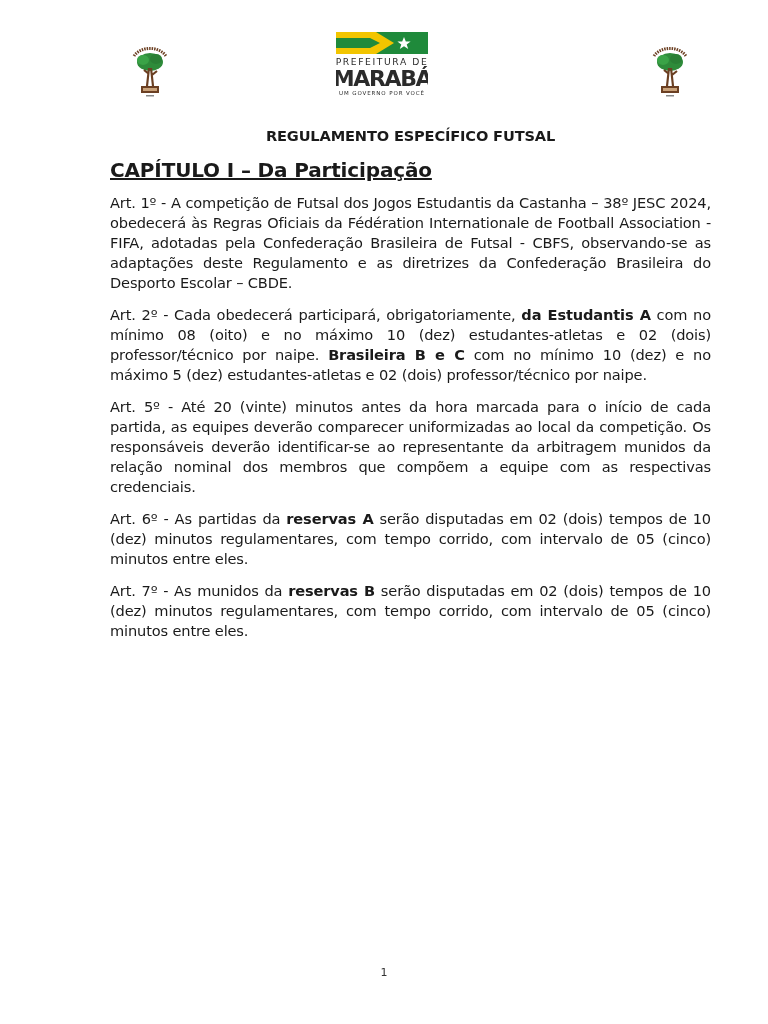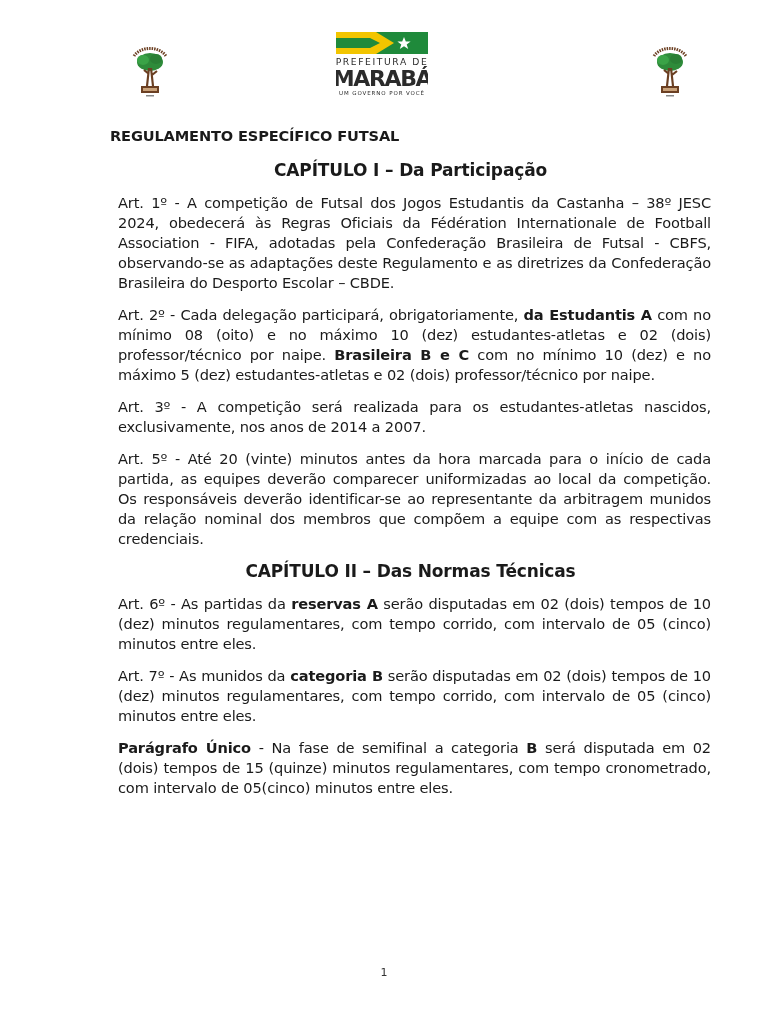--- a/index.html
+++ b/index.html
@@ -40,34 +40,34 @@
     .content {
       position: absolute;
       left: 110px;
       top: 126px;
       width: 601px;
       font-size: 14.6px;
       line-height: 20px;
       letter-spacing: -0.15px;
     }
     .title {
-      text-align: left;
+      text-align: center;
       font-weight: bold;
       margin: 0 0 14px 0;
       font-size: 14.6px;
     }
     .chapter {
-      text-align: center;
       font-weight: bold;
       margin: 0 0 13px 0;
-      font-size: 17px;
+      font-size: 20px;
+      text-decoration: underline;
     }
     .para {
       text-align: justify;
-      margin: 0 0 12px 8px;
+      margin: 0 0 12px 0;
     }
     .para b { font-weight: bold; }
     .page-number {
       position: absolute;
       top: 966px;
       left: 0;
       width: 768px;
       text-align: center;
       font-size: 11px;
       color: #333;
@@ -117,30 +117,27 @@
   </div>
 </div>
 
 <div class="content">
   <p class="title">REGULAMENTO ESPECÍFICO  FUTSAL</p>
 
   <p class="chapter">CAPÍTULO I – Da Participação</p>
 
   <p class="para">Art. 1º - A competição de Futsal dos Jogos Estudantis da Castanha – 38º JESC 2024, obedecerá às Regras Oficiais da Fédération Internationale de Football Association - FIFA, adotadas pela Confederação Brasileira de Futsal - CBFS, observando-se as adaptações deste Regulamento e as diretrizes da Confederação Brasileira do Desporto Escolar – CBDE.</p>
 
-  <p class="para"><span>Art. 2º - Cada delegação participará, obrigatoriamente, </span><b>da Estudantis A</b><span> com no mínimo 08 (oito) e no máximo 10 (dez) estudantes-atletas e 02 (dois) professor/técnico por naipe. </span><b>Brasileira B e C</b><span> com no mínimo 10 (dez) e no máximo 5 (dez) estudantes-atletas e 02 (dois) professor/técnico por naipe.</span></p>
+  <p class="para"><span>Art. 2º - Cada obedecerá participará, obrigatoriamente, </span><b>da Estudantis A</b><span> com no mínimo 08 (oito) e no máximo 10 (dez) estudantes-atletas e 02 (dois) professor/técnico por naipe. </span><b>Brasileira B e C</b><span> com no mínimo 10 (dez) e no máximo 5 (dez) estudantes-atletas e 02 (dois) professor/técnico por naipe.</span></p>
 
-  <p class="para">Art. 3º - A competição será realizada para os estudantes-atletas nascidos, exclusivamente, nos anos de 2014 a 2007.</p>
 
 
   <p class="para">Art. 5º - Até 20 (vinte) minutos antes da hora marcada para o início de cada partida, as equipes deverão comparecer uniformizadas ao local da competição. Os responsáveis deverão identificar-se ao representante da arbitragem munidos da relação nominal dos membros que compõem a equipe com as respectivas credenciais.</p>
 
-  <p class="chapter">CAPÍTULO II – Das Normas Técnicas</p>
 
   <p class="para"><span>Art. 6º - As partidas da </span><b>reservas A</b><span> serão disputadas em 02 (dois) tempos de 10 (dez) minutos regulamentares, com tempo corrido, com intervalo de 05 (cinco) minutos entre eles.</span></p>
 
-  <p class="para"><span>Art. 7º - As munidos da </span><b>categoria B</b><span> serão disputadas em 02 (dois) tempos de 10 (dez) minutos regulamentares, com tempo corrido, com intervalo de 05 (cinco) minutos entre eles.</span></p>
+  <p class="para"><span>Art. 7º - As munidos da </span><b>reservas B</b><span> serão disputadas em 02 (dois) tempos de 10 (dez) minutos regulamentares, com tempo corrido, com intervalo de 05 (cinco) minutos entre eles.</span></p>
 
-  <p class="para"><b>Parágrafo Único</b><span> - Na fase de semifinal a categoria </span><b>B</b><span> será disputada em 02 (dois) tempos de 15 (quinze) minutos regulamentares, com tempo cronometrado, com intervalo de 05(cinco) minutos entre eles.</span></p>
 
 </div>
 
 <div class="page-number">1</div>
 
 </body></html>

